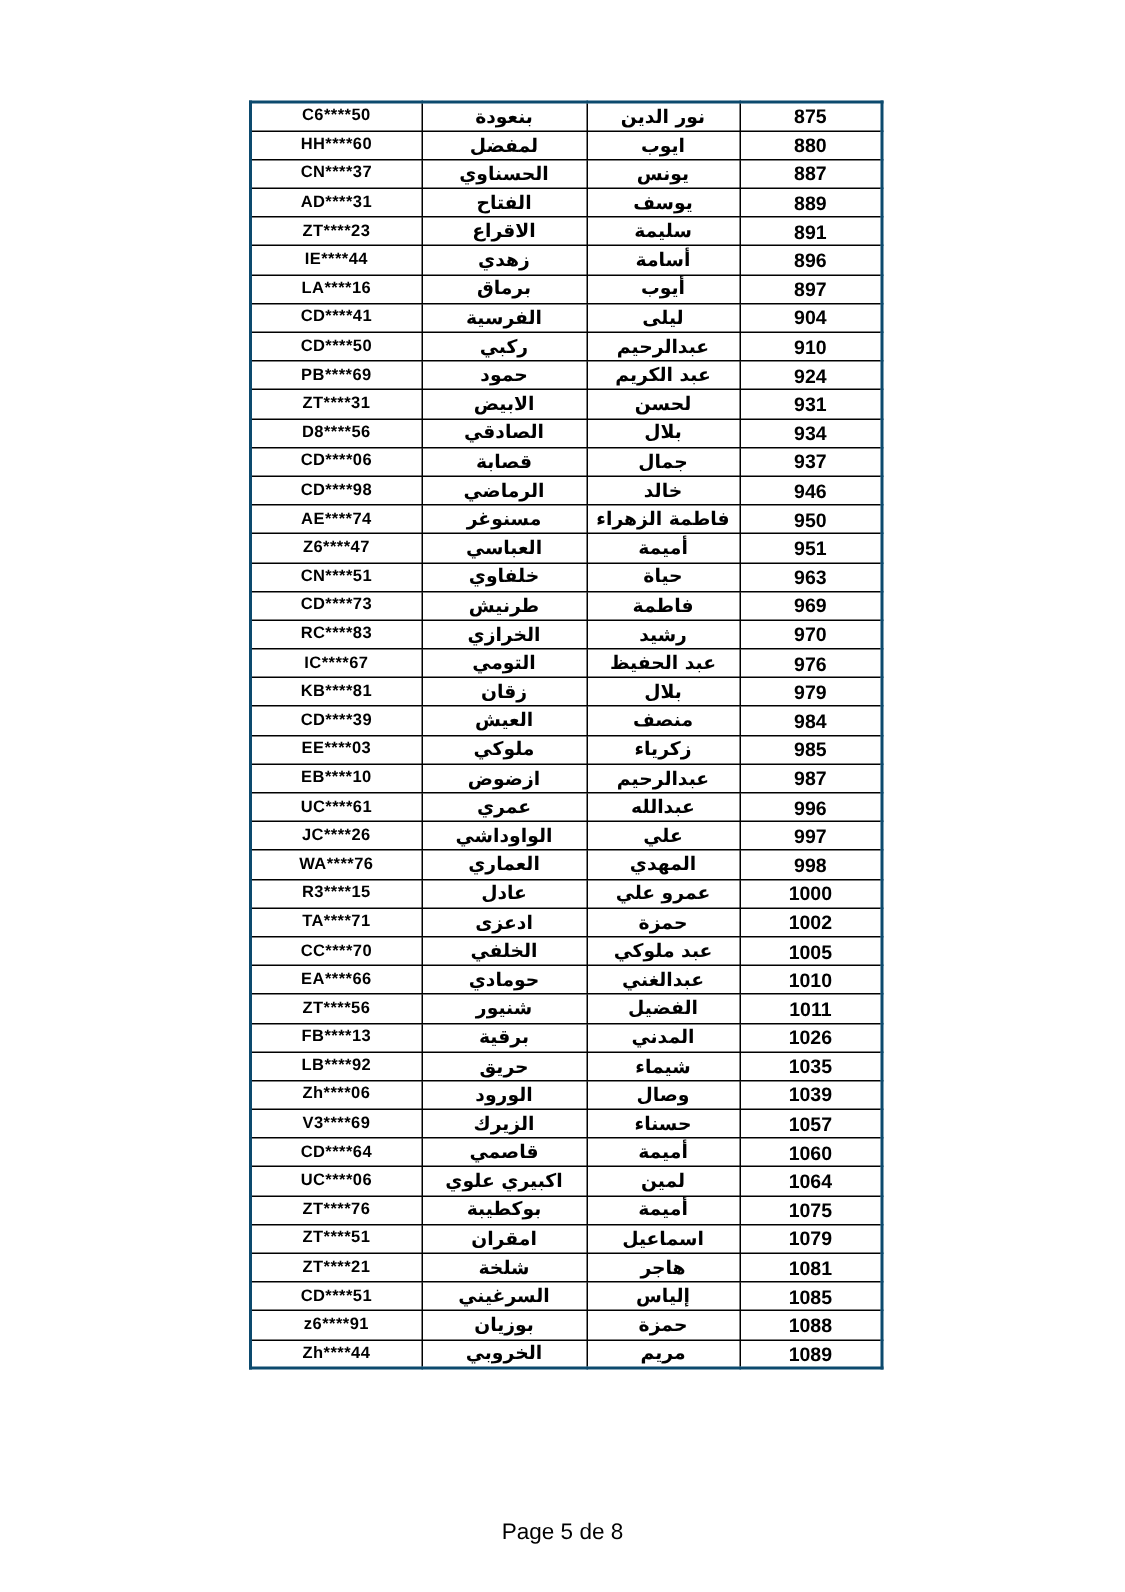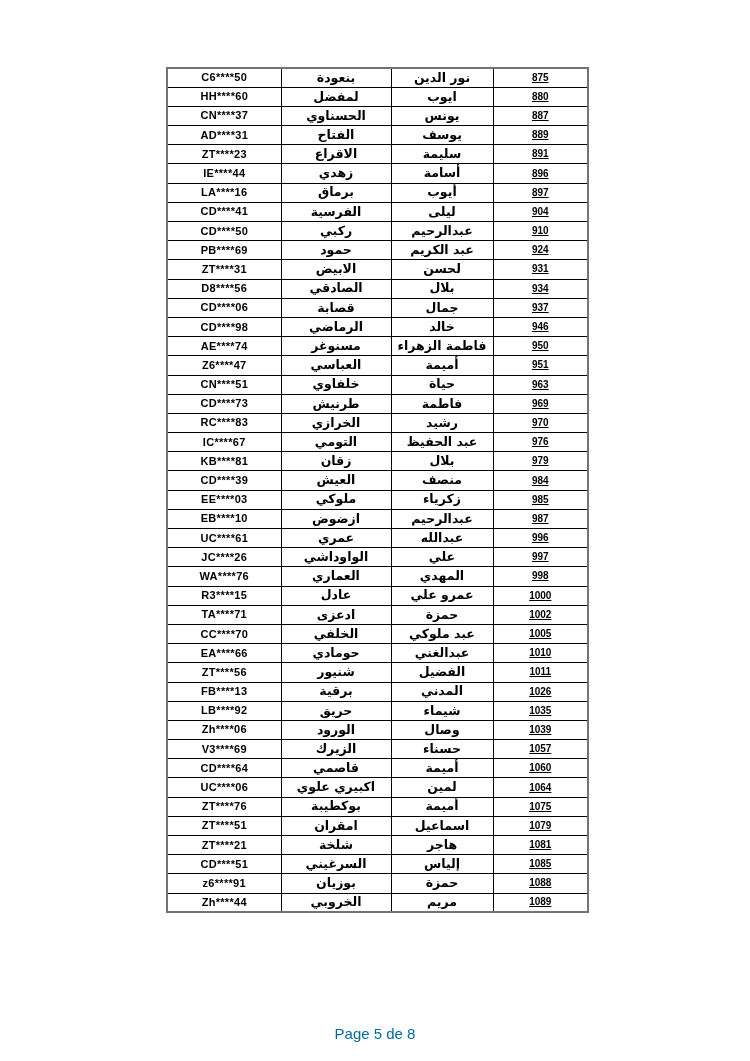--- a/index.html
+++ b/index.html
@@ -19,21 +19,21 @@
     position: absolute;
     inset: 0;
     background: #ffffff;
   }
   table.list-table {
     position: absolute;
     left: 166px;
     top: 67px;
     border-collapse: collapse;
     table-layout: fixed;
-    border: 2px solid #737373;
+    border: 2px solid #0c4a6e;
   }
   table.list-table tr {
     height: 19.2px;
   }
   table.list-table td {
     border: 1px solid #000000;
     padding: 0 2px;
     text-align: center;
     vertical-align: middle;
     font-weight: bold;
@@ -44,33 +44,31 @@
   td.id-cell {
     font-size: 11px;
     letter-spacing: 0.3px;
     font-family: "Liberation Sans", "DejaVu Sans", sans-serif;
   }
   td.family-cell, td.first-cell {
     font-size: 12.5px;
     font-family: "DejaVu Sans", sans-serif;
   }
   td.num-cell {
-    font-size: 10px;
-    text-decoration: underline;
+    font-size: 13px;
   }
   .footer {
     position: absolute;
     top: 1013px;
     left: 0;
     width: 100%;
     text-align: center;
     font-size: 15px;
     font-weight: normal;
-    color: #0369a1;
-    margin-top: 12px;
+    color: #000000;
   }
 </style>
 </head>
 <body>
 
 <div class="page">
 
   <table class="list-table">
     <colgroup>
       <col style="width:114px">

